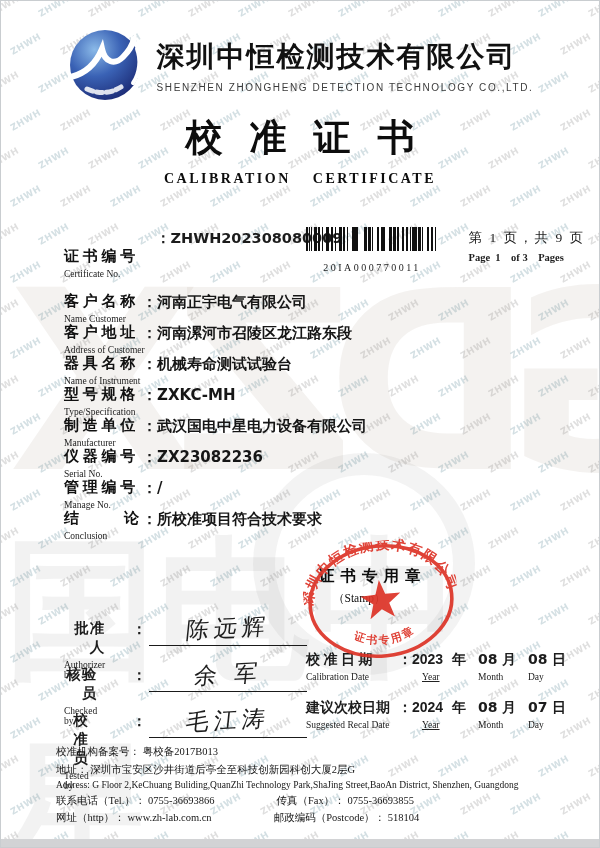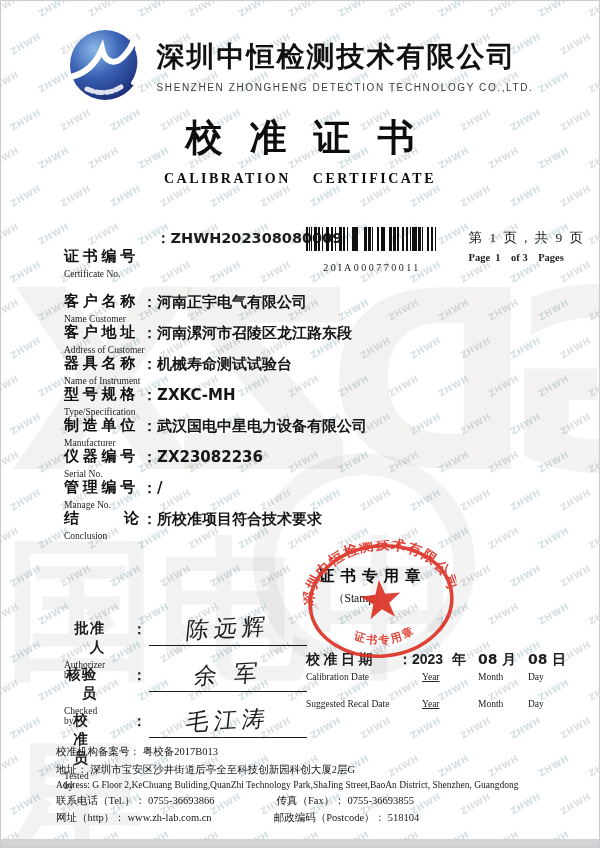--- a/index.html
+++ b/index.html
@@ -562,20 +562,23 @@
   <div class="dates-col">
     <div class="date-row">
       <div class="d-line1">
         <span class="d-label">校 准 日 期</span><span class="d-colon">：</span><span class="d-year">2023</span><span class="d-unit">年</span><span class="d-num">08</span><span class="d-unit">月</span><span class="d-num">08</span><span>日</span>
       </div>
       <div class="d-line2">
         <span class="d2-label">Calibration  Date</span><span class="d2-year">Year</span><span class="d2-month">Month</span><span>Day</span>
       </div>
     </div>
     <div class="date-row">
+      <div class="d-line1">
+        <span class="d-label">建议次校日期</span><span class="d-colon">：</span><span class="d-year">2024</span><span class="d-unit">年</span><span class="d-num">08</span><span class="d-unit">月</span><span class="d-num">07</span><span>日</span>
+      </div>
       <div class="d-line2">
         <span class="d2-label">Suggested Recal Date</span><span class="d2-year">Year</span><span class="d2-month">Month</span><span>Day</span>
       </div>
     </div>
   </div>
 
   <div class="footer">
     <div class="ft-line">校准机构备案号： 粤校备2017B013</div>
     <div class="ft-line">地址：  深圳市宝安区沙井街道后亭全至科技创新园科创大厦2层G</div>
     <div class="ft-line ft-en">Address:  G  Floor 2,KeChuang Buliding,QuanZhi Technology Park,ShaJing Street,BaoAn District, Shenzhen, Guangdong</div>

